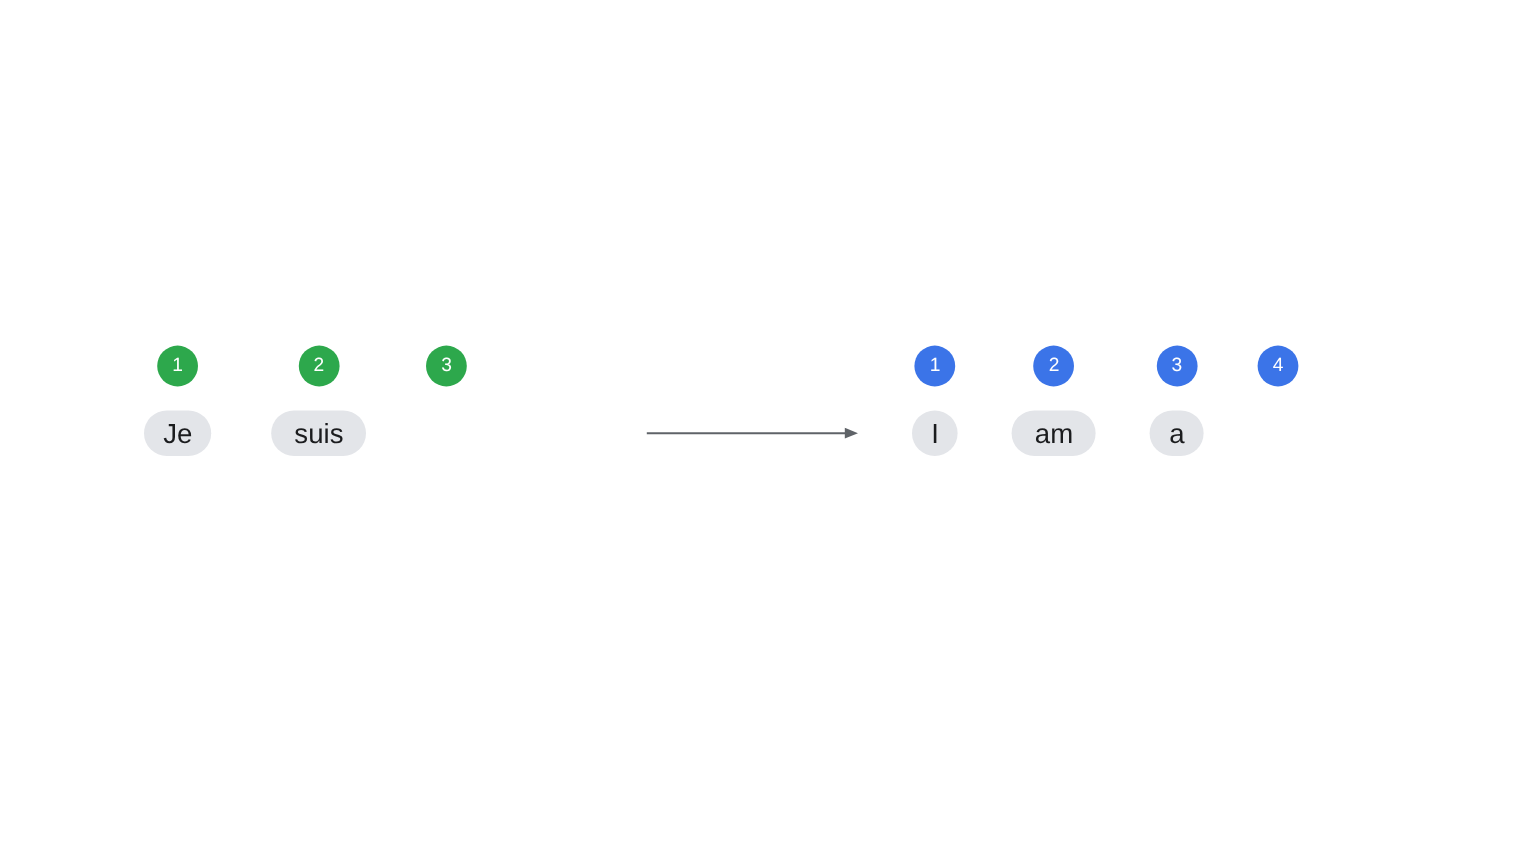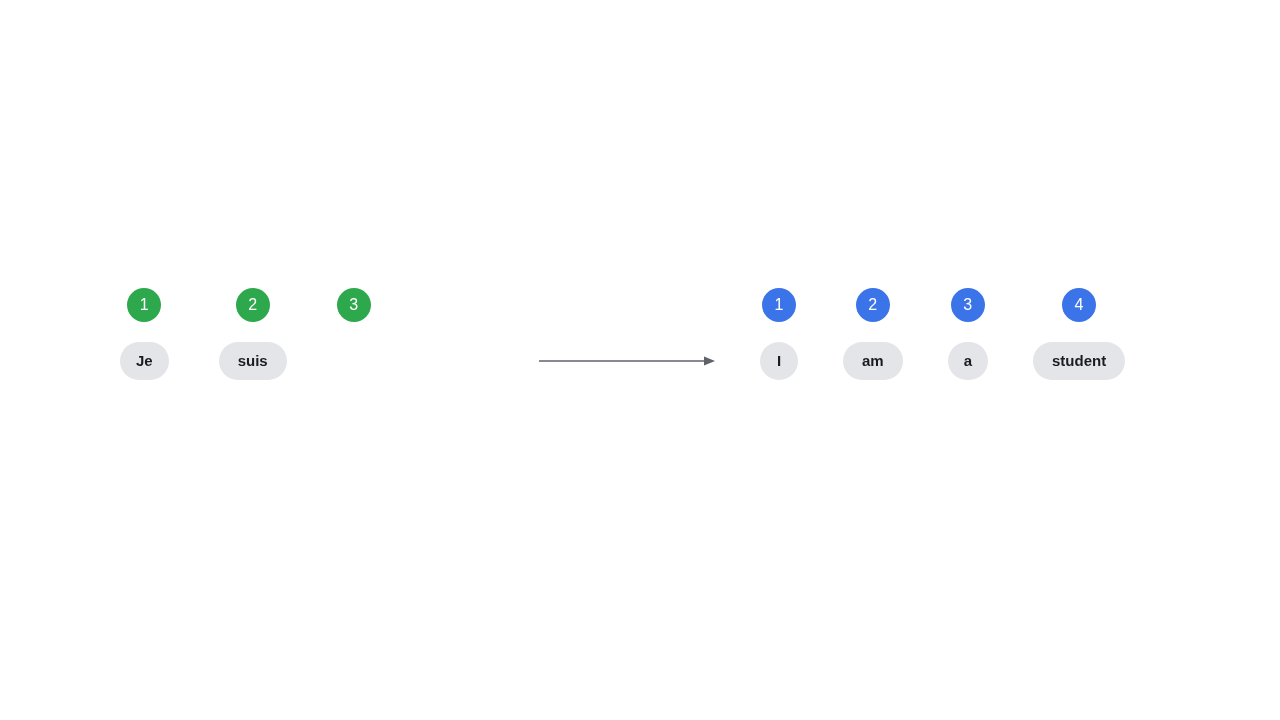--- a/index.html
+++ b/index.html
@@ -69,27 +69,26 @@
   .index-badge.target { background: #3B74E8; }
 
   
   .word-pill {
     margin-top: 20px;
     height: 38px;
     min-width: 38px;
     border-radius: 19px;
     background: #E3E5E9;
     color: #1B1C1E;
-    font-size: 15px;
+    font-size: 23px;
     line-height: 38px;
     text-align: center;
     padding: 0 19px;
     box-sizing: border-box;
     white-space: nowrap;
-    font-weight: bold;
   }
   .word-pill.narrow { padding: 0 16px; }
 
   
   #translation-arrow {
     position: absolute;
     left: 535px;
     top: 348px;
     width: 185px;
     height: 26px;
@@ -137,18 +136,17 @@
       <div class="word-pill">am</div>
     </div>
 
     <div class="token">
       <div class="index-badge target">3</div>
       <div class="word-pill narrow">a</div>
     </div>
 
     <div class="token">
       <div class="index-badge target">4</div>
-      <div class="word-pill">student</div>
     </div>
 
   </div>
 
 </div>
 
 </body></html>

